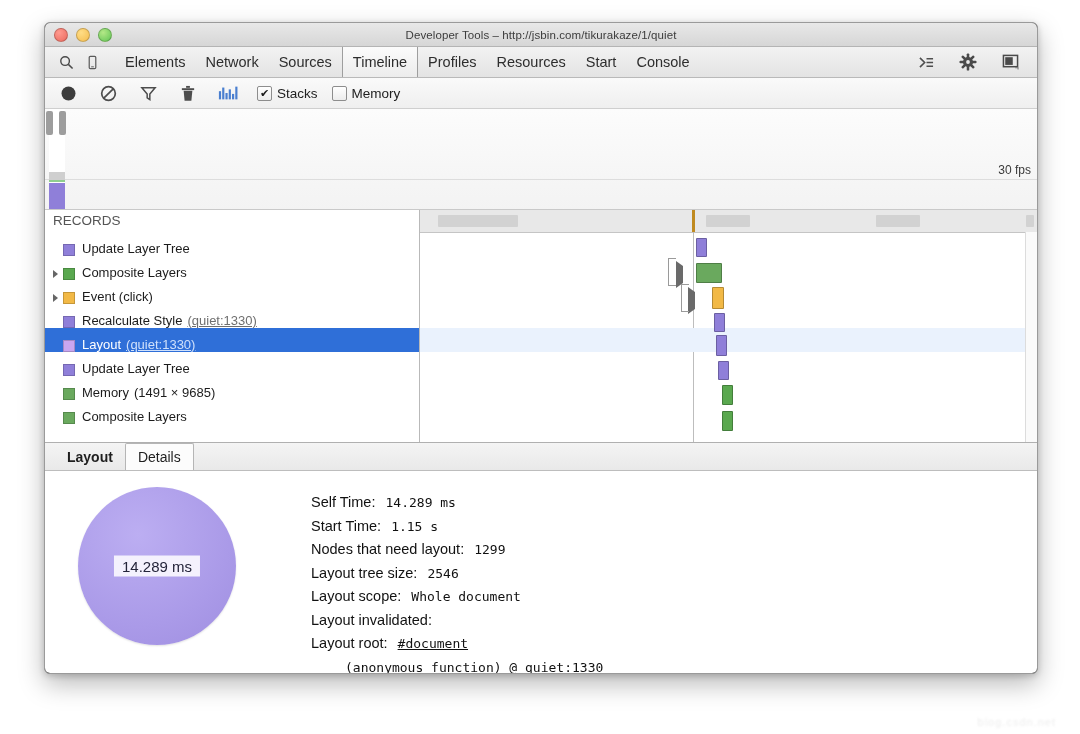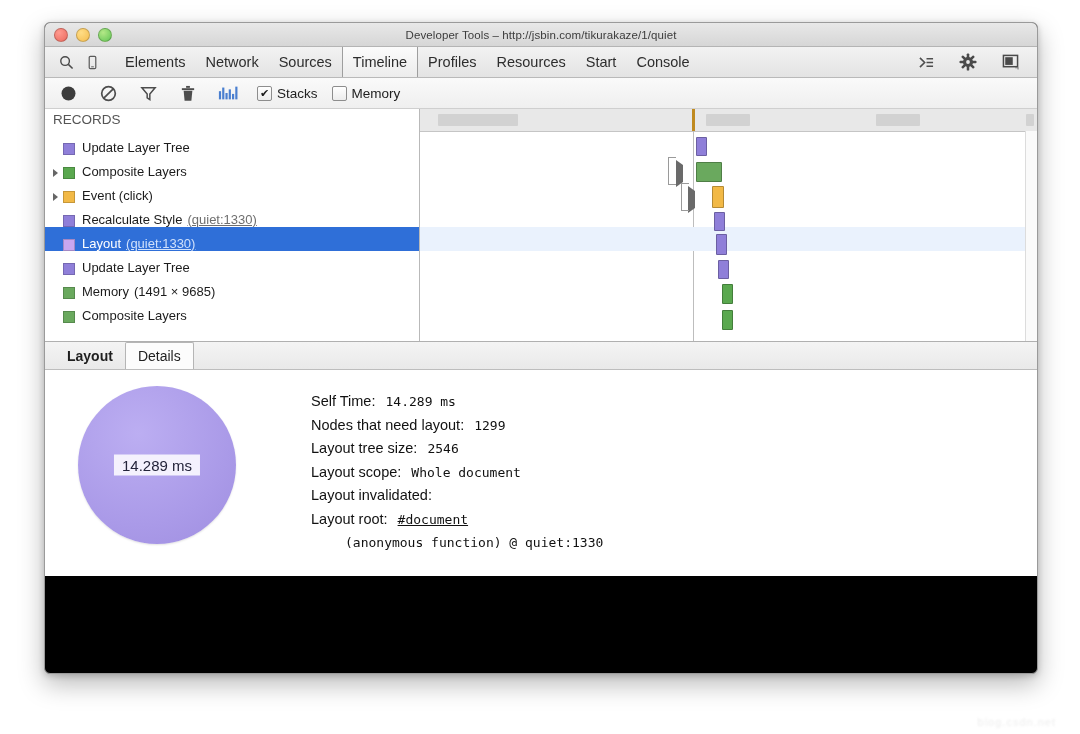--- a/index.html
+++ b/index.html
@@ -294,20 +294,31 @@
       <div class="cb-wrap">
         <span class="cbox">✔</span>
         <span>Stacks</span>
       </div>
       <div class="cb-wrap" style="margin-left:-4px;">
         <span class="cbox"></span>
         <span>Memory</span>
       </div>
     </div>
 
+    <div class="overview">
+      <div class="ov-line" style="top:70px;"></div>
+      <div class="fps-label" style="top:54px;">30 fps</div>
+
+      <div class="ov-window"></div>
+      <div class="ov-bar" style="top:63px; height:8px; background:#cfcfcf;"></div>
+      <div class="ov-bar" style="top:71px; height:2px; background:#8fce8f;"></div>
+      <div class="ov-bar" style="top:74px; height:26px; background:#8f7fd9;"></div>
+      <div class="ov-handle" style="left:1px;"></div>
+      <div class="ov-handle" style="left:14px;"></div>
+    </div>
 
     <div class="mid">
 
       <div class="records">
         <div class="rec-header">RECORDS</div>
 
         <div class="rec-row">
           <span class="disc"></span>
           <span class="swatch" style="background:#8f7fd9;"></span>
           <span>Update Layer Tree</span>
@@ -406,20 +417,24 @@
           <div class="pie-label">14.289 ms</div>
         </div>
       </div>
 
       <div class="kv">
         <div class="kv-row">
           <span class="kv-k">Self Time:</span>
           <span class="kv-v" style="margin-left:6px;">14.289 ms</span>
         </div>
         <div class="kv-row">
+          <span class="kv-k">Start Time:</span>
+          <span class="kv-v" style="margin-left:6px;">1.15 s</span>
+        </div>
+        <div class="kv-row">
           <span class="kv-k">Nodes that need layout:</span>
           <span class="kv-v" style="margin-left:6px;">1299</span>
         </div>
         <div class="kv-row">
           <span class="kv-k">Layout tree size:</span>
           <span class="kv-v" style="margin-left:6px;">2546</span>
         </div>
         <div class="kv-row">
           <span class="kv-k">Layout scope:</span>
           <span class="kv-v" style="margin-left:6px;">Whole document</span>

